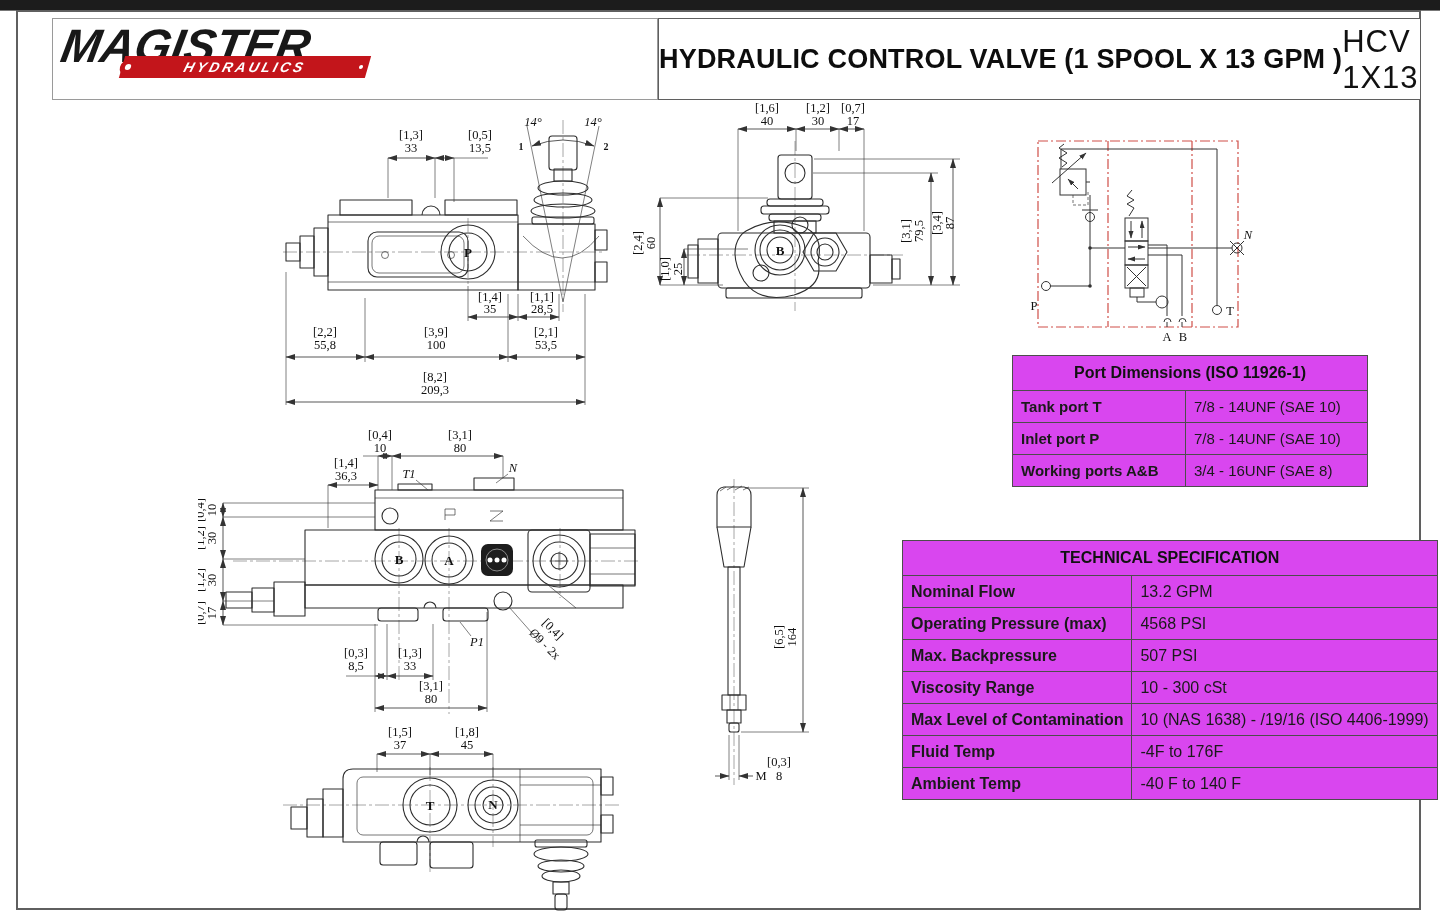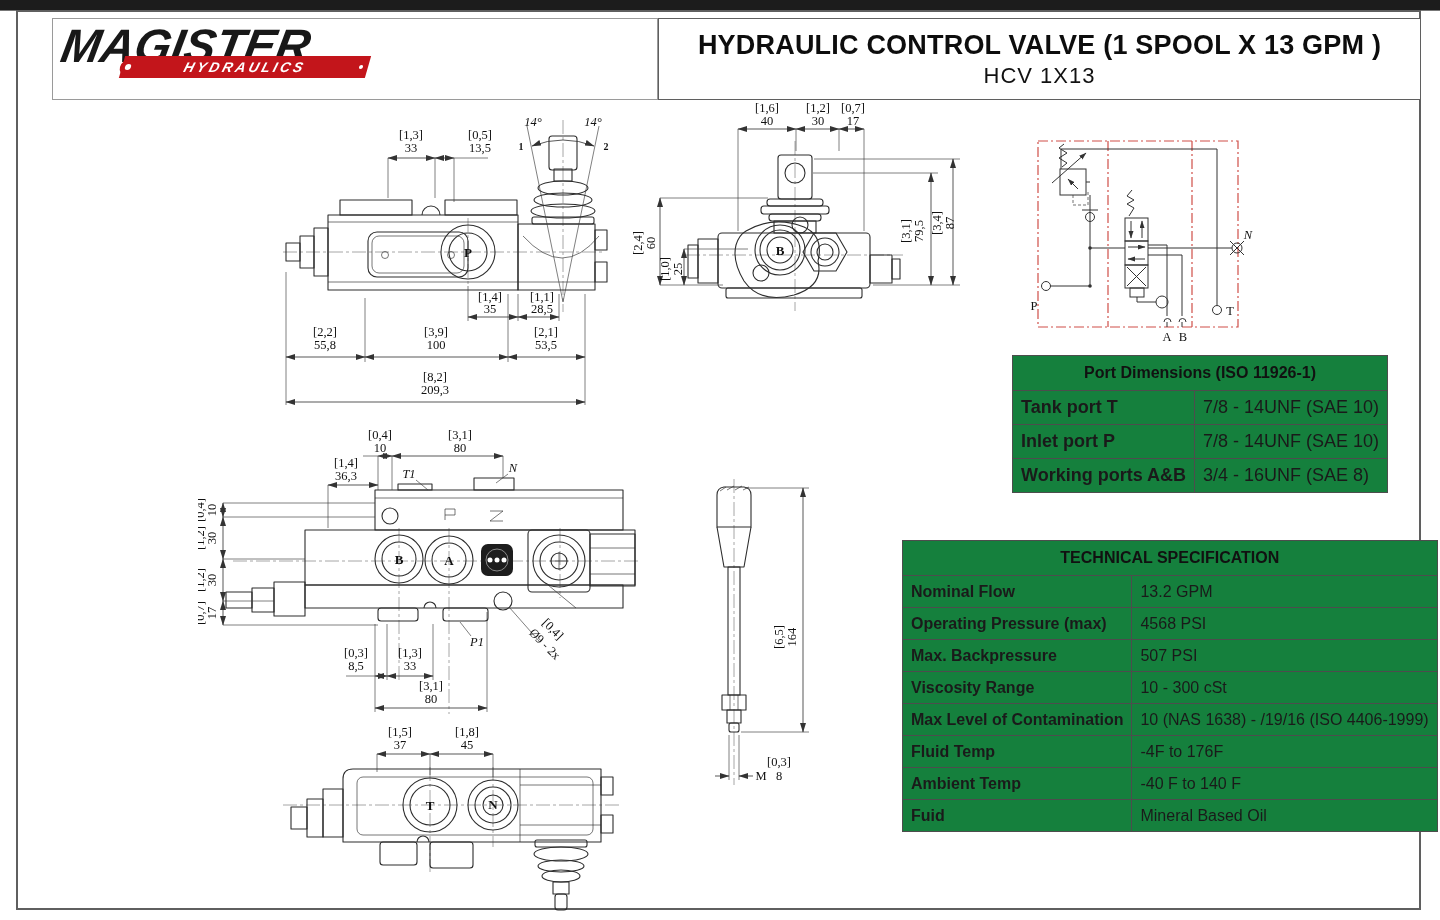--- a/index.html
+++ b/index.html
@@ -17,29 +17,29 @@
   .brand{font-style:italic;font-weight:bold;font-size:47px;line-height:1;color:#181818;
          transform:skewX(-10deg);letter-spacing:0px;}
   .banner{position:relative;margin-top:-13px;margin-left:60px;width:246px;height:22px;
           background:#c3151b;transform:skewX(-16deg);display:flex;align-items:center;
           justify-content:center;}
   .banner-dot{position:absolute;left:-2px;top:3px;width:16px;height:16px;border-radius:50%;
           background:#fff;border:5px solid #c3151b;box-sizing:border-box;}
   .banner-text{font-style:italic;font-weight:bold;font-size:14px;color:#fff;letter-spacing:3px;}
   .banner-enddot{position:absolute;right:5px;top:9px;width:4px;height:4px;border-radius:50%;background:#fff;}
   .titlebox{position:absolute;left:658px;top:18px;width:763px;height:82px;border:1px solid #5f5f5f;
-            box-sizing:border-box;display:flex;flex-direction:column;align-items:center;
+            box-sizing:border-box;display:flex;flex-direction:row;align-items:center;
             justify-content:center;background:#fff;}
   .title{font-weight:bold;font-size:27px;color:#0d0d0d;letter-spacing:0.2px;white-space:nowrap;}
-  .model{font-size:22px;color:#111;margin-top:2px;font-weight:400;letter-spacing:1px;}
+  .model{font-size:31px;color:#111;margin-top:2px;font-weight:400;letter-spacing:1px;}
   
-  .tbl{border-collapse:collapse;width:100%;background:#15803d;}
+  .tbl{border-collapse:collapse;width:100%;background:#d946ef;}
   .tbl th,.tbl td{border:1.4px solid #4d4d4d;}
   .tbl th{font-size:16px;font-weight:bold;color:#111;text-align:center;padding:8px 4px;}
-  .tbl td{font-size:18px;color:#1a1a1a;padding:6px 8px;height:19px;white-space:nowrap;}
+  .tbl td{font-size:15px;color:#1a1a1a;padding:6px 8px;height:19px;white-space:nowrap;}
   .tbl td.lbl{font-weight:bold;}
   .spec td{font-size:16px;}
   .spec td.lbl{width:179px;}
   .port td.lbl{width:156px;}
   
   .ol{fill:none;stroke:#2d2d2d;stroke-width:1.1;stroke-linejoin:round;}
   .tl{fill:none;stroke:#2d2d2d;stroke-width:0.65;}
   .cl{fill:none;stroke:#8f8f8f;stroke-width:0.8;stroke-dasharray:14 3 3 3;}
   .dl{fill:none;stroke:#3a3a3a;stroke-width:0.85;}
   .xl{fill:none;stroke:#3a3a3a;stroke-width:0.65;}
@@ -355,24 +355,20 @@
         <td class="lbl">Max Level of Contamination</td>
         <td>10 (NAS 1638) - /19/16 (ISO 4406-1999)</td>
       </tr>
       <tr>
         <td class="lbl">Fluid Temp</td>
         <td>-4F to 176F</td>
       </tr>
       <tr>
         <td class="lbl">Ambient Temp</td>
         <td>-40 F to 140 F</td>
-      </tr>
-      <tr>
-        <td class="lbl">Fuid</td>
-        <td>Mineral Based Oil</td>
       </tr>
     </tbody>
   </table>
 </div>
 
 <svg class="abs" style="left:198px;top:428px" width="445" height="292" viewBox="0 0 445 292">
   <defs>
     <marker id="arD" markerWidth="10" markerHeight="8" refX="9" refY="3" orient="auto-start-reverse" markerUnits="userSpaceOnUse">
       <path d="M0,0 L9.5,3 L0,6 Z" fill="#333"></path>
     </marker>

